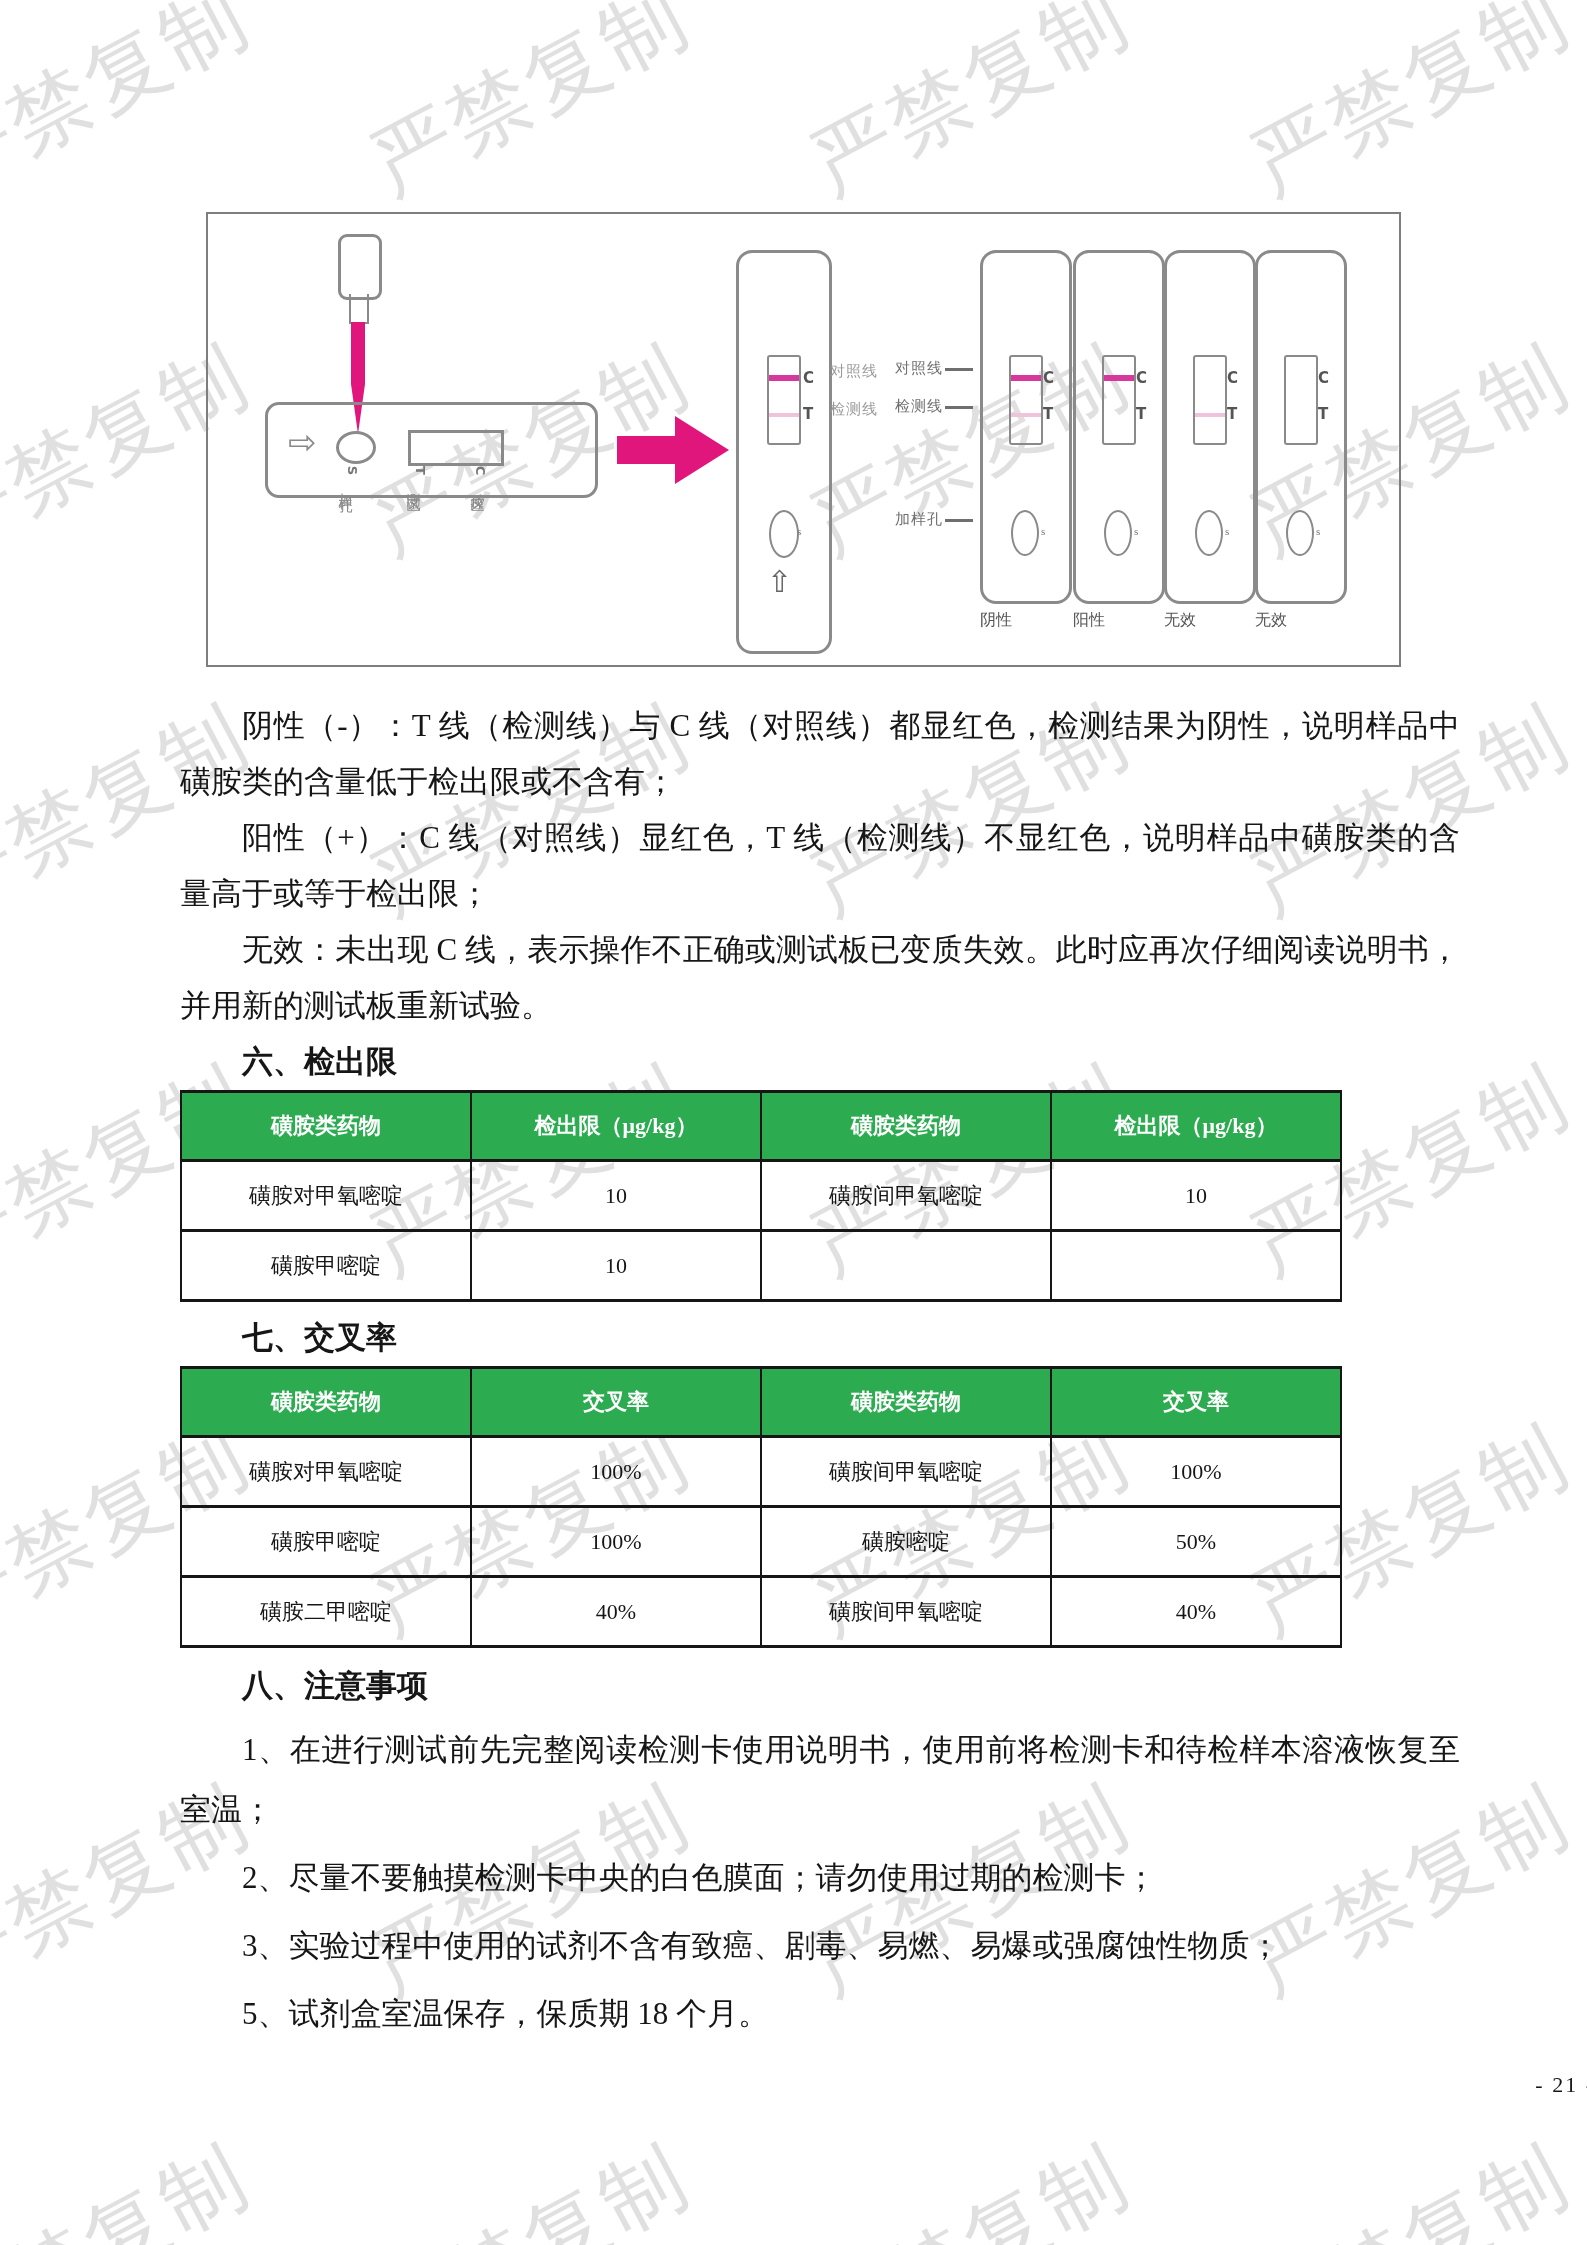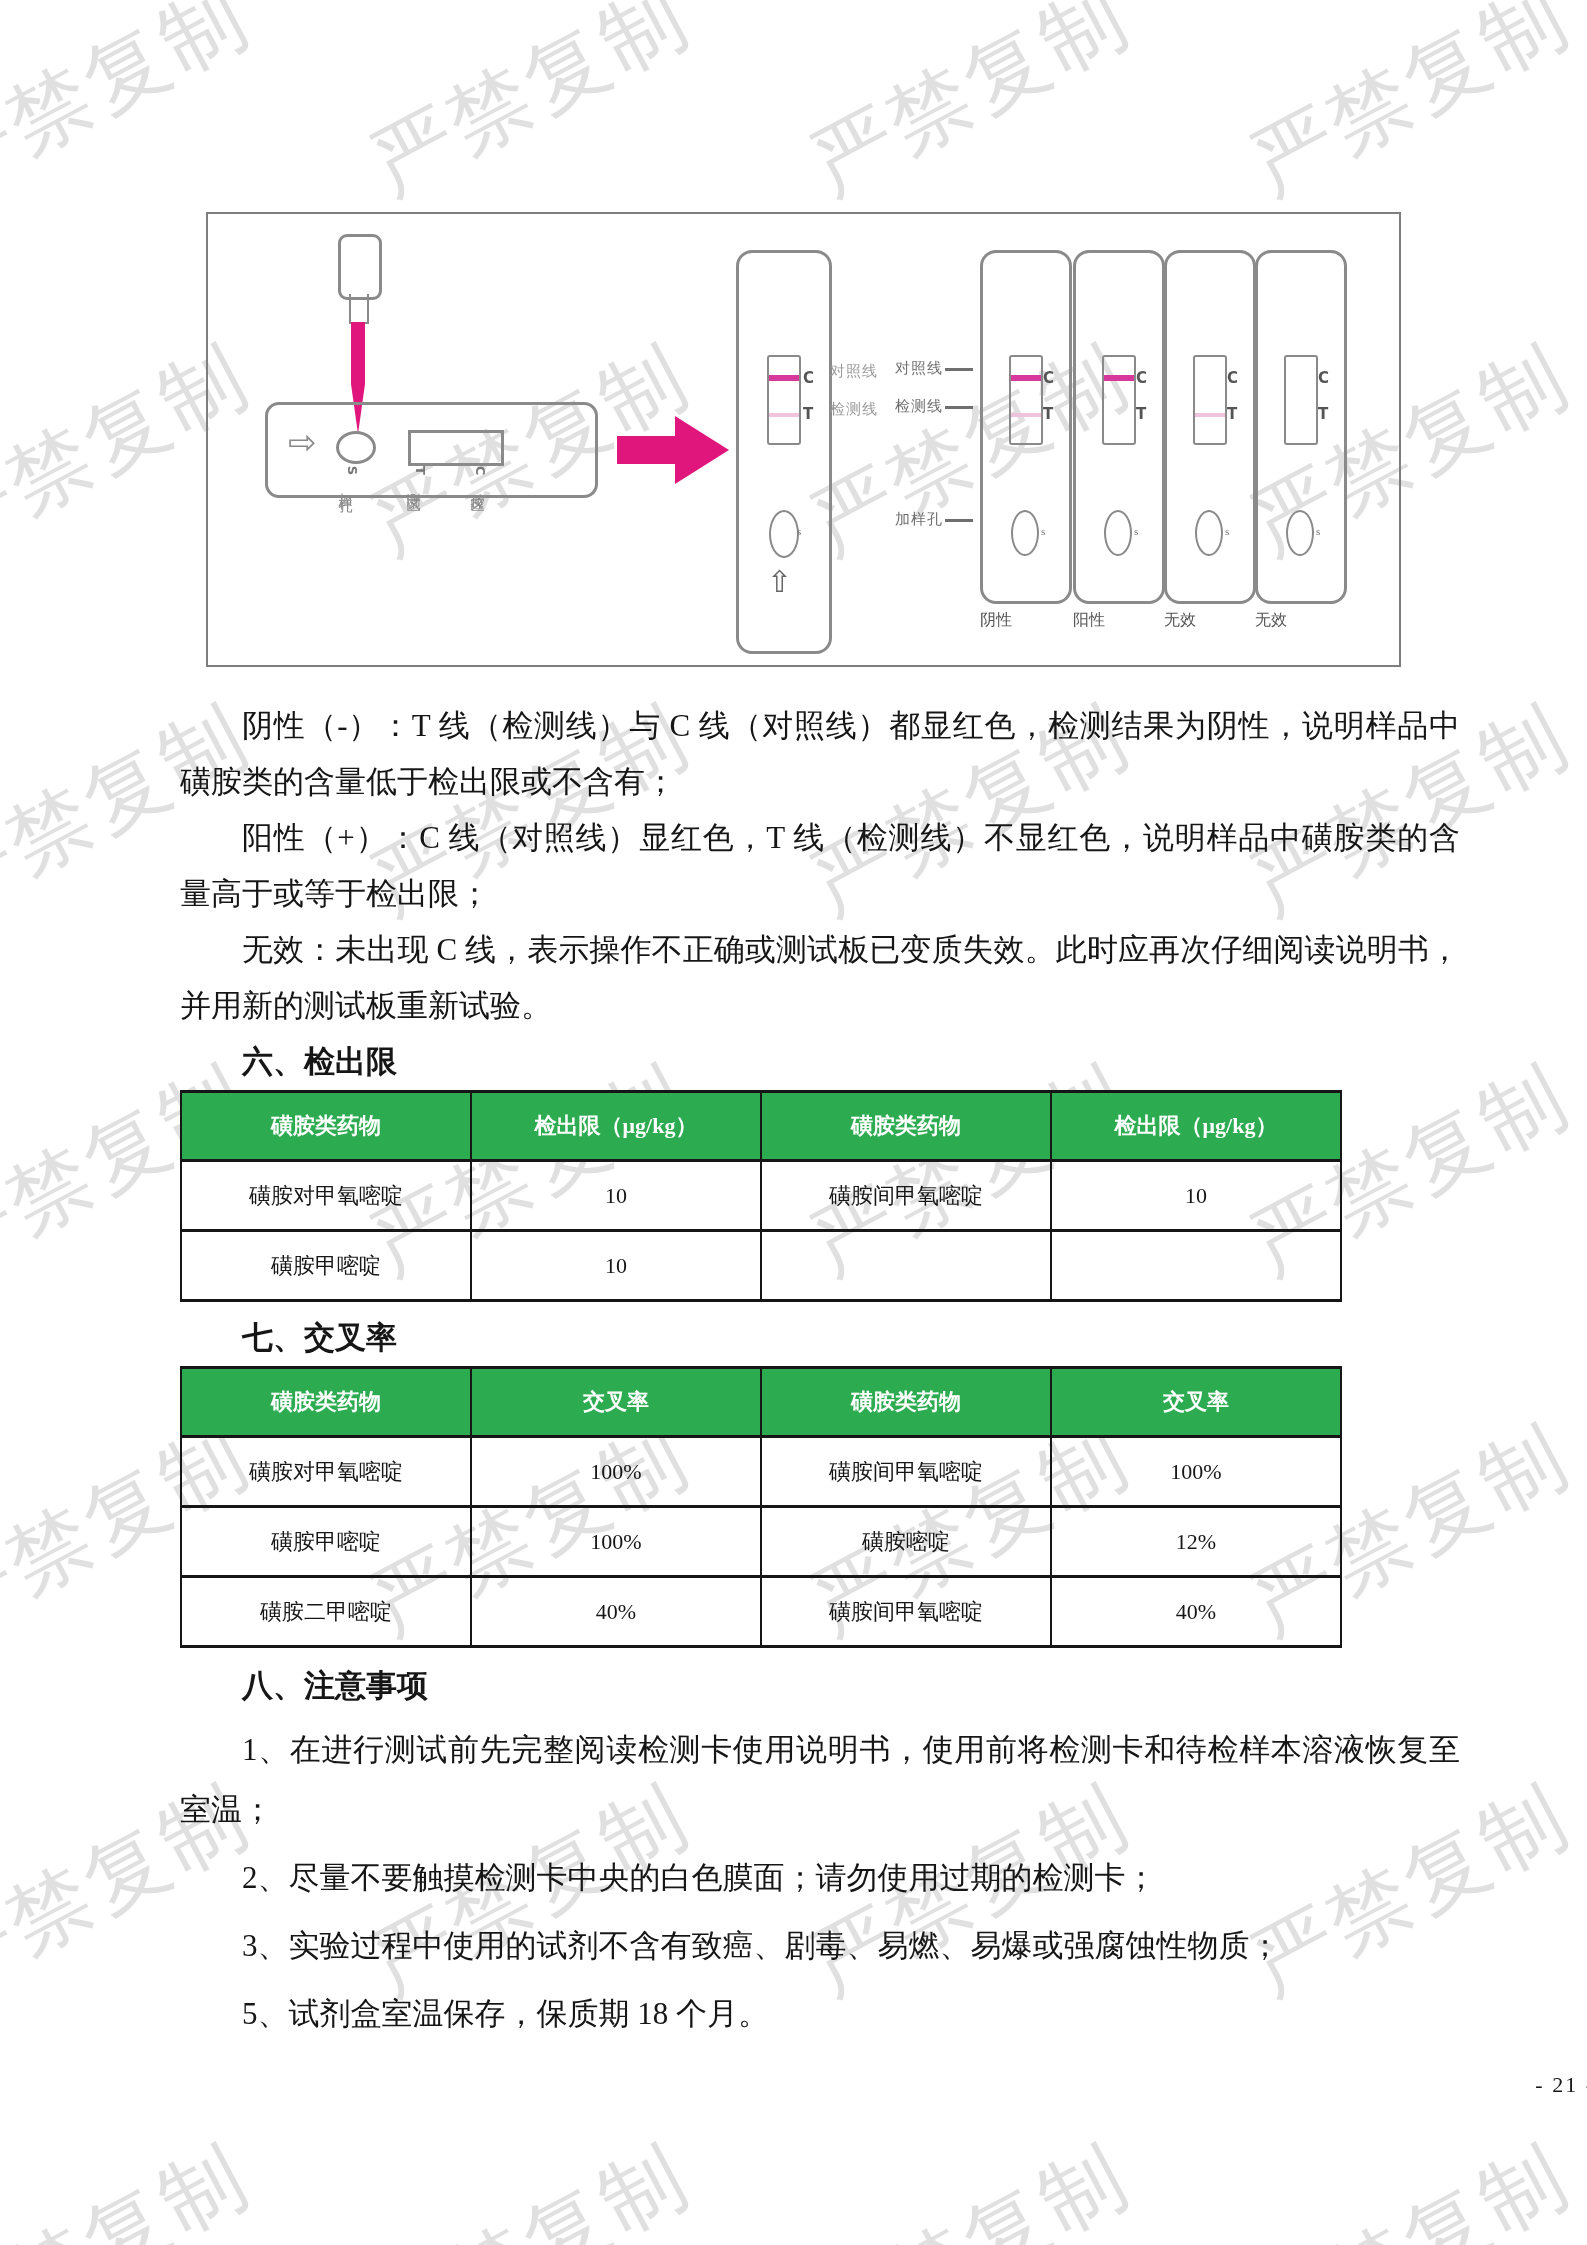--- a/index.html
+++ b/index.html
@@ -253,21 +253,21 @@
         <tr>
           <td>磺胺对甲氧嘧啶</td>
           <td>100%</td>
           <td>磺胺间甲氧嘧啶</td>
           <td>100%</td>
         </tr>
         <tr>
           <td>磺胺甲嘧啶</td>
           <td>100%</td>
           <td>磺胺嘧啶</td>
-          <td>12%</td>
+          <td>50%</td>
         </tr>
         <tr>
           <td>磺胺二甲嘧啶</td>
           <td>40%</td>
           <td>磺胺间甲氧嘧啶</td>
           <td>40%</td>
         </tr>
       </tbody>
     </table>
 

